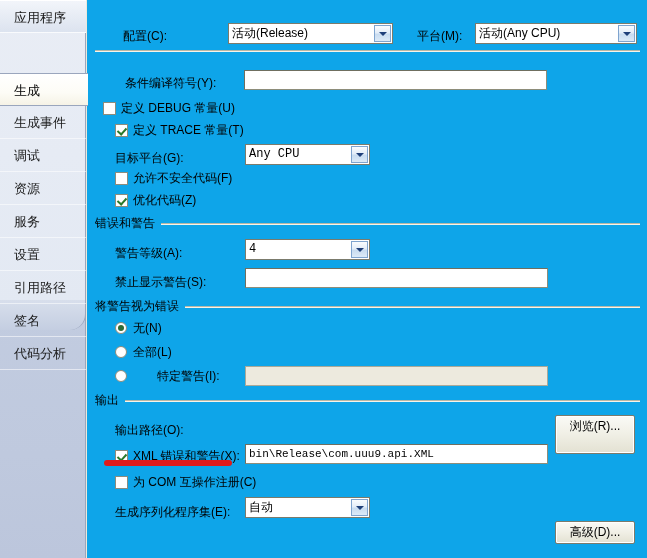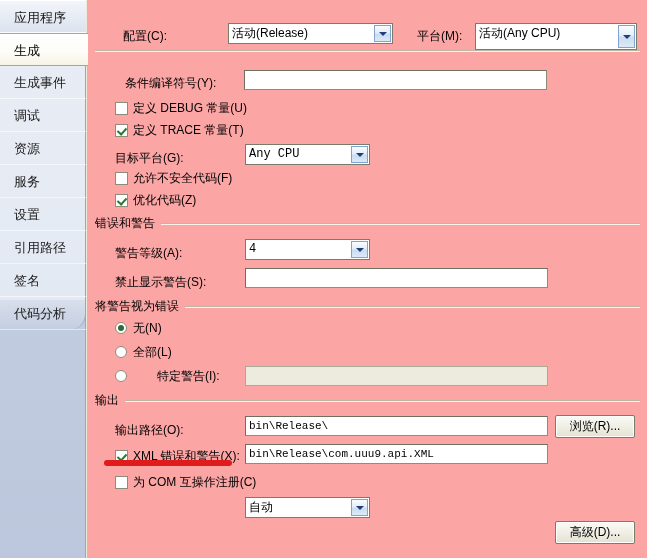--- a/index.html
+++ b/index.html
@@ -57,40 +57,41 @@
     background: linear-gradient(to bottom, #F2F5FA, #DCE3EF);
     border-top: 1px solid #ffffff;
   }
   .side-item.selected {
     background: linear-gradient(to bottom, #FFFFFF 0%, #FDFCF6 60%, #F6F3E6 100%);
     border-top: 1px solid #9aa6bd;
     border-bottom: 1px solid #9aa6bd;
     width: 88px;
     z-index: 5;
     color: #000;
+    margin-top: 40px;
   }
   .side-item.after-sel { border-top: none; }
   #sidebar-curve {
     position: absolute;
     left: 0;
     top: 300px;
     width: 86px;
     height: 30px;
     background: linear-gradient(to bottom, #D8DFEC, #C4CEE1);
     border-bottom-right-radius: 16px;
     border-right: 1px solid #9aa6bd;
     box-sizing: border-box;
   }
 
   
   #main {
     position: absolute;
     left: 87px; top: 0;
     width: 560px; height: 558px;
-    background: #fca5a5;
+    background: #0ea5e9;
   }
   .lbl {
     font-size: 12px;
     color: #000;
     white-space: nowrap;
     line-height: 16px;
   }
 
   
   .tbox {
@@ -276,31 +277,31 @@
 
   <div id="main">
 
     <div class="lbl" style="left:36px; top:28px; position:absolute;">配置(C):</div>
     <div class="combo" style="left:125px; top:23px; width:165px; height:21px;margin-left:16px;">
       <span class="cb-text">活动(Release)</span>
       <span class="combo-btn"></span>
     </div>
 
     <div class="lbl" style="left:330px; top:28px; position:absolute;">平台(M):</div>
-    <div class="combo" style="left:388px; top:23px; width:162px; height:27px;">
+    <div class="combo" style="left:388px; top:23px; width:162px; height:21px;">
       <span class="cb-text">活动(Any CPU)</span>
       <span class="combo-btn"></span>
     </div>
 
     <div id="top-rule"></div>
 
     <div class="lbl" style="left:38px; top:75px; position:absolute;">条件编译符号(Y):</div>
     <div class="tbox" style="left:157px; top:70px; width:303px; height:20px;"></div>
 
-    <div class="cbx-wrap" style="left:28px; top:100px;align-items:center;">
+    <div class="cbx-wrap" style="left:16px; top:100px;align-items:center;">
       <span class="cbx"></span>
       <span class="lbl">定义 DEBUG 常量(U)</span>
     </div>
 
     <div class="cbx-wrap" style="left:28px; top:122px;">
       <span class="cbx checked"></span>
       <span class="lbl">定义 TRACE 常量(T)</span>
     </div>
 
     <div class="lbl" style="left:28px; top:150px; position:absolute;">目标平台(G):</div>
@@ -353,34 +354,34 @@
       <span class="lbl">特定警告(I):</span>
     </div>
     <div class="tbox disabled" style="left:158px; top:366px; width:303px; height:20px;"></div>
 
     <div class="grp" style="left:8px; top:392px; width:545px;">
       <span class="gtext">输出</span>
       <span class="grule"></span>
     </div>
 
     <div class="lbl" style="left:28px; top:422px; position:absolute;">输出路径(O):</div>
-    <div class="tbox" style="left:158px; top:416px; width:303px; height:20px;">bin\Release\</div>
-    <div class="btn" style="left:468px; top:415px; width:80px; height:23px;">浏览(R)...</div>
+    <div class="btn" style="left:468px; top:415px; width:80px; height:39px;">浏览(R)...</div>
 
     <div class="cbx-wrap" style="left:28px; top:448px;">
       <span class="cbx checked"></span>
       <span class="lbl">XML 错误和警告(X):</span>
     </div>
     <div class="tbox" style="left:158px; top:444px; width:303px; height:20px;">bin\Release\com.uuu9.api.XML</div>
 
     <div class="cbx-wrap" style="left:28px; top:474px;">
       <span class="cbx"></span>
       <span class="lbl">为 COM 互操作注册(C)</span>
     </div>
 
+    <div class="lbl" style="left:28px; top:504px; position:absolute;">生成序列化程序集(E):</div>
     <div class="combo" style="left:158px; top:497px; width:125px; height:21px;">
       <span class="cb-text">自动</span>
       <span class="combo-btn"></span>
     </div>
 
     <div class="btn" style="left:468px; top:521px; width:80px; height:23px;">高级(D)...</div>
 
   </div>
 
   <div id="red-underline" style="background: rgb(224, 27, 27);"></div>

